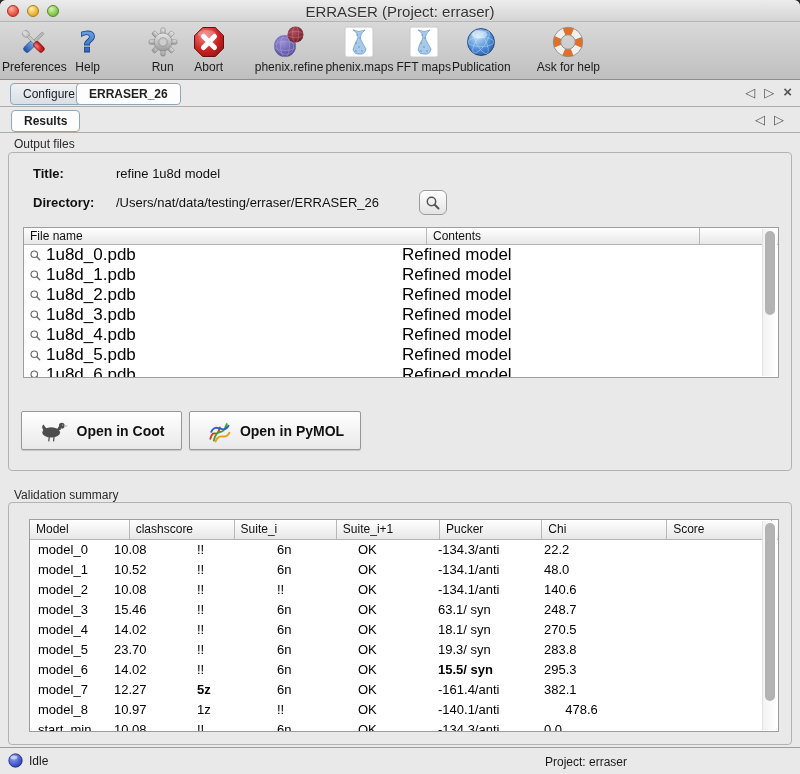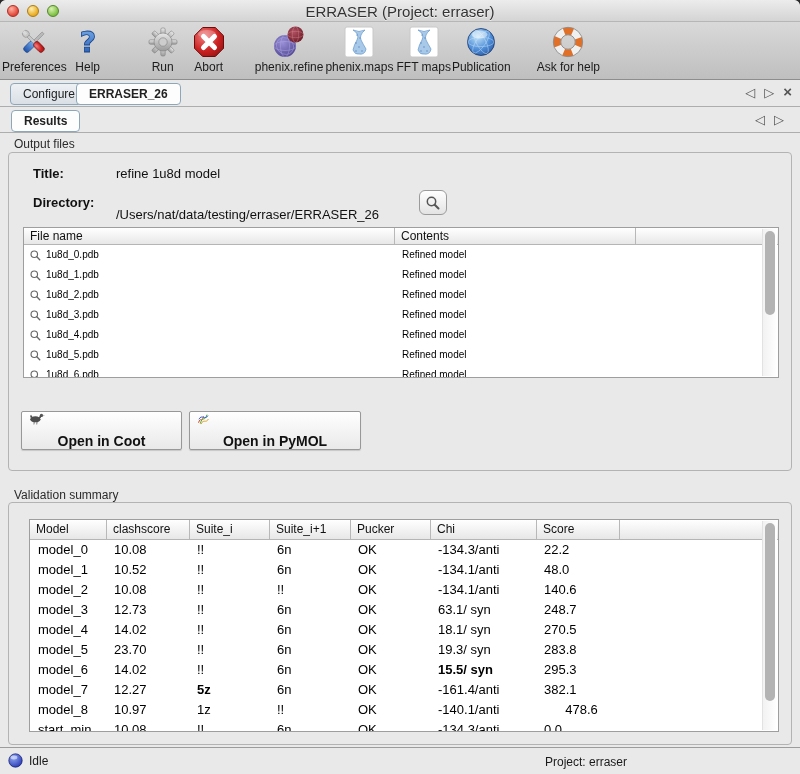--- a/index.html
+++ b/index.html
@@ -46,46 +46,46 @@
 
   .formlabel { font-weight:bold; font-size:13px; color:#111; }
   .formvalue { font-size:13px; color:#111; }
 
   .browse-btn { position:absolute; width:28px; height:25px; border:1px solid #9b9b9b; border-radius:6px;
     background:linear-gradient(#ffffff,#e3e3e3); display:flex; align-items:center; justify-content:center; }
 
   
   .dtable { position:absolute; background:#fff; border:1px solid #9e9e9e; overflow:hidden; }
   .thead { display:flex; height:17px; background:linear-gradient(#ffffff,#e7e7e7);
-    border-bottom:1px solid #b5b5b5; }
+    border-bottom:1px solid #b5b5b5;gap:32px; }
   .th { font-size:12px; color:#111; line-height:16px; padding-left:6px; overflow:hidden; white-space:nowrap; }
   .th + .th { border-left:1px solid #b8b8b8; }
   .tbody { position:relative; }
-  .frow { display:flex; height:20px; line-height:20px; font-size:10px; color:#000; }
+  .frow { display:flex; height:20px; line-height:20px; font-size:17px; color:#000; }
   .fc1 { width:370px; padding-left:5px; display:flex; align-items:center; gap:4px; overflow:hidden; }
   .fc2 { width:241px; padding-left:8px; }
   .vhead { height:20px; }
   .vhead .th { line-height:19px; }
   .vrow { display:flex; height:20px; line-height:20px; font-size:13px; color:#000; }
   .vrow span { padding-left:8px; overflow:hidden; white-space:nowrap; }
 
   .sb { position:absolute; top:1px; bottom:1px; right:1px; width:15px;
     background:linear-gradient(90deg,#f2f2f2,#ffffff); border-left:1px solid #e2e2e2; }
   .sb .thumb { position:absolute; left:2px; right:2px; background:#b3b3b3; border-radius:6px; }
 
   
   .cbrow { position:absolute; display:flex; align-items:center; gap:7px; }
   .cb { width:14px; height:14px; background:linear-gradient(#ffffff,#ececec);
     border:1px solid #9f9f9f; border-radius:3px; }
   .cblabel { font-size:13px; color:#111; }
 
   
   .openbtn { position:absolute; height:39px; border:1px solid #989898; border-radius:2px;
-    background:linear-gradient(#ffffff,#e9e9e9); display:flex; 
-    justify-content:center; gap:8px; font-family:inherit; box-shadow:0 1px 1px rgba(0,0,0,.15);flex-direction:column; }
+    background:linear-gradient(#ffffff,#e9e9e9); display:flex; align-items:center;
+    justify-content:center; gap:8px; font-family:inherit; box-shadow:0 1px 1px rgba(0,0,0,.15); }
   .openbtn .blabel { font-size:14px; font-weight:bold; color:#111; }
 
   
   .statusbar { position:absolute; left:0; top:747px; width:800px; height:27px;
     background:#e9e9e9; border-top:1px solid #9c9c9c; }
   .status-left { position:absolute; left:8px; top:5px; display:flex; align-items:center; gap:6px;
     font-size:12px; color:#1a1a1a; }
   .status-project { position:absolute; left:545px; top:7px; font-size:12px; color:#1a1a1a; }
 </style>
 </head>
@@ -291,21 +291,21 @@
 
   <div class="content">
 
     <div class="seclabel" style="left:14px; top:4px;">Output files</div>
 
     <div class="groupbox" style="left:8px; top:19px; width:784px; height:319px;">
       <span class="formlabel" style="position:absolute; left:24px; top:13px;">Title:</span>
       <span class="formvalue" style="position:absolute; left:107px; top:13px;">refine 1u8d model</span>
 
       <span class="formlabel" style="position:absolute; left:24px; top:42px;">Directory:</span>
-      <span class="formvalue" style="position:absolute; left:107px; top:54px;">/Users/nat/data/testing/erraser/ERRASER_26</span>
+      <span class="formvalue" style="position:absolute; left:107px; top:42px;">/Users/nat/data/testing/erraser/ERRASER_26</span>
       <span class="browse-btn" style="left:410px; top:37px;">
         <svg width="16" height="16" viewBox="0 0 16 16">
           <circle cx="6.5" cy="6.5" r="4.2" fill="none" stroke="#555" stroke-width="1.5"></circle>
           <line x1="9.7" y1="9.7" x2="13.5" y2="13.5" stroke="#555" stroke-width="2" stroke-linecap="round"></line>
         </svg>
       </span>
 
       <div class="dtable" style="left:14px; top:74px; width:756px; height:151px;">
         <div class="thead">
           <div class="th" style="width:370px;">File name</div>
@@ -451,21 +451,21 @@
               <span style="width: 76px;">model_2</span>
               <span style="width: 83px;">10.08</span>
               <span style="width: 80px;">!!</span>
               <span style="width: 81px;">!!</span>
               <span style="width: 80px;">OK</span>
               <span style="width: 106px;">-134.1/anti</span>
               <span style="width: 83px;">140.6</span>
             </div>
             <div class="vrow">
               <span style="width: 76px;">model_3</span>
-              <span style="width: 83px;">12.73</span>
+              <span style="width: 83px;">15.46</span>
               <span style="width: 80px;">!!</span>
               <span style="width: 81px;">6n</span>
               <span style="width: 80px;">OK</span>
               <span style="width: 106px;">63.1/ syn</span>
               <span style="width: 83px;">248.7</span>
             </div>
             <div class="vrow">
               <span style="width: 76px;">model_4</span>
               <span style="width: 83px;">14.02</span>
               <span style="width: 80px;">!!</span>

